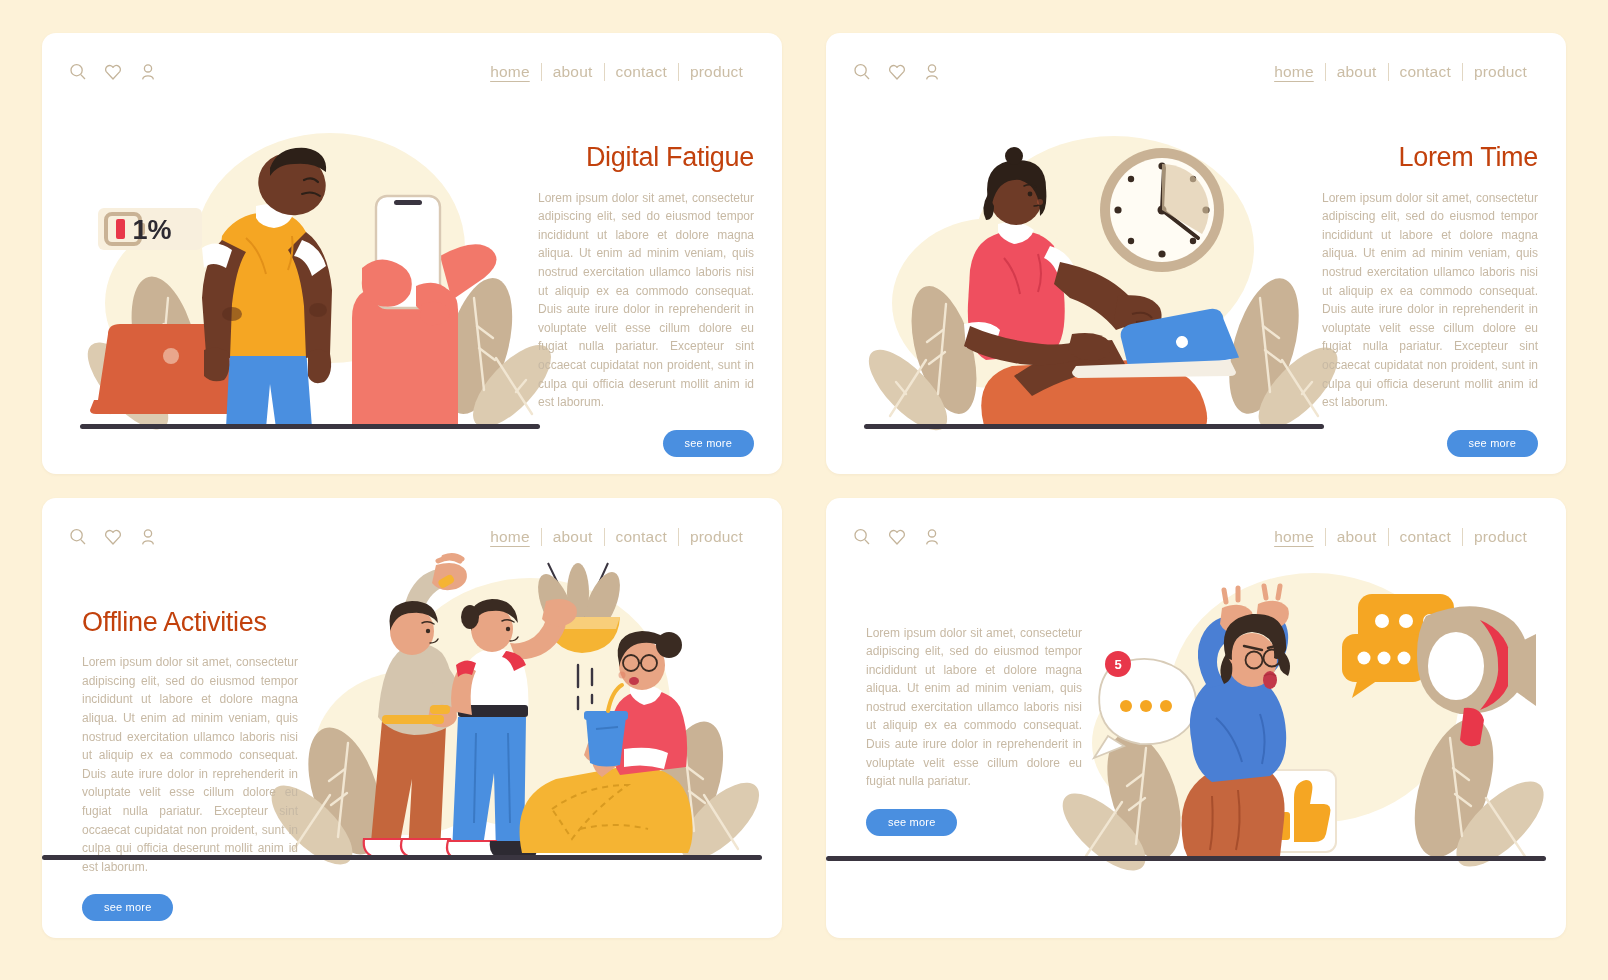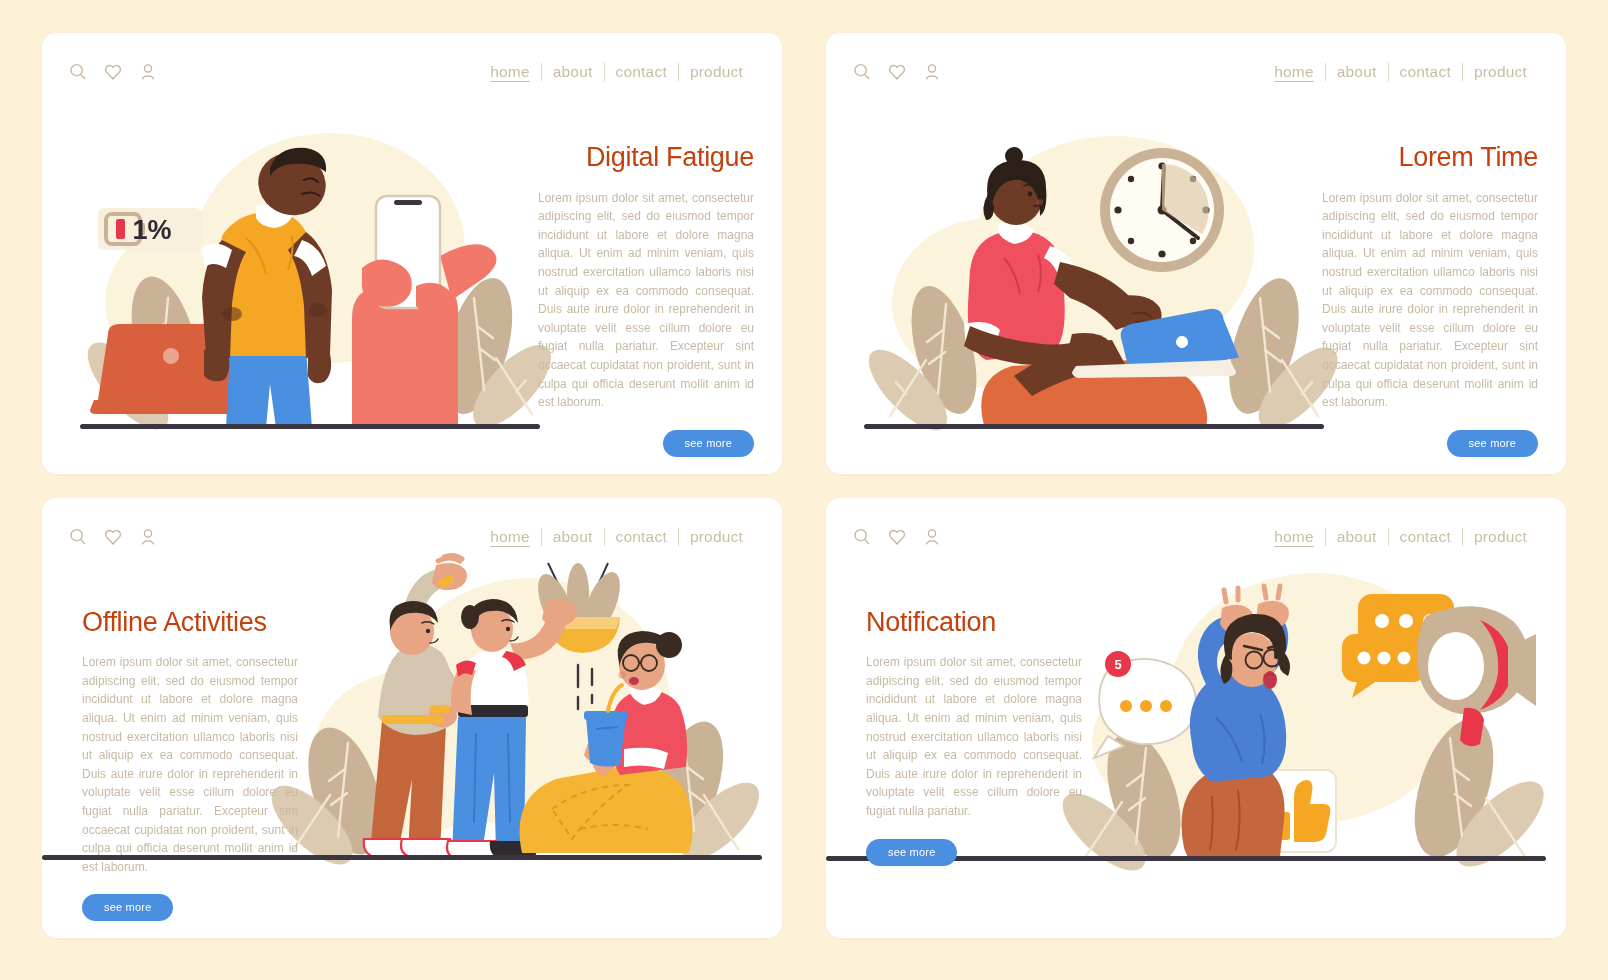--- a/index.html
+++ b/index.html
@@ -675,19 +675,18 @@
 
           <path d="M160 160 Q178 176 186 204" stroke="#3A6BBC" stroke-width="2" fill="none"></path>
           <path d="M204 156 Q212 180 206 206" stroke="#3A6BBC" stroke-width="2" fill="none"></path>
         </g>
 
         <rect x="-230" y="298" width="720" height="5" rx="2.5" fill="#3A3540"></rect>
       </svg>
     </div>
 
     <div class="content left">
-      <h1 class="title">Notification</h1>
       <p class="body-text">Lorem ipsum dolor sit amet, consectetur adipiscing elit, sed do eiusmod tempor incididunt ut labore et dolore magna aliqua. Ut enim ad minim veniam, quis nostrud exercitation ullamco laboris nisi ut aliquip ex ea commodo consequat. Duis aute irure dolor in reprehenderit in voluptate velit esse cillum dolore eu fugiat nulla pariatur.</p>
       <button class="see-more">see more</button>
     </div>
   </div>
 
 </div>
 
 </body></html>

